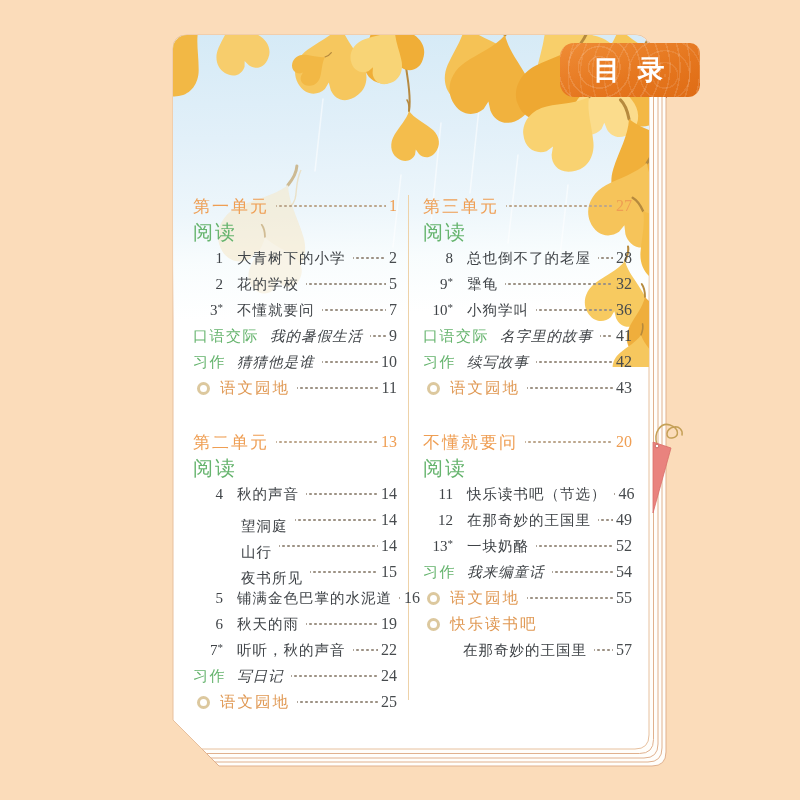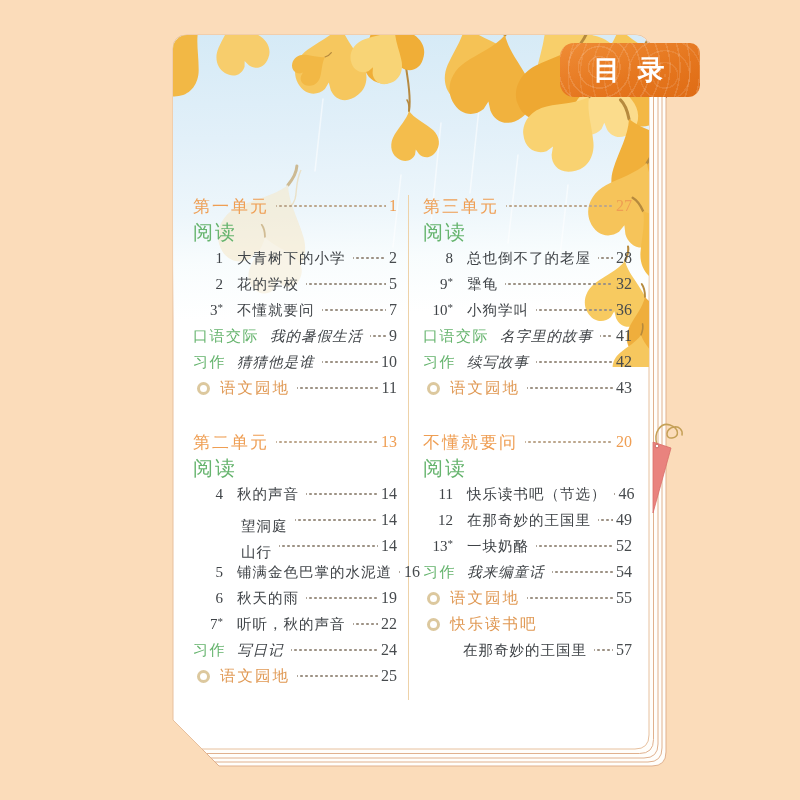--- a/index.html
+++ b/index.html
@@ -184,20 +184,25 @@
           <div class="row sub1">
             <span class="t">望洞庭</span>
             <span class="leader"></span>
             <span class="pg">14</span>
           </div>
           <div class="row sub1">
             <span class="t">山行</span>
             <span class="leader"></span>
             <span class="pg">14</span>
           </div>
+          <div class="row sub1">
+            <span class="t">夜书所见</span>
+            <span class="leader"></span>
+            <span class="pg">15</span>
+          </div>
           <div class="row">
             <span class="num">5</span>
             <span class="t">铺满金色巴掌的水泥道</span>
             <span class="leader"></span>
             <span class="pg">16</span>
           </div>
           <div class="row">
             <span class="num">6</span>
             <span class="t">秋天的雨</span>
             <span class="leader"></span>

